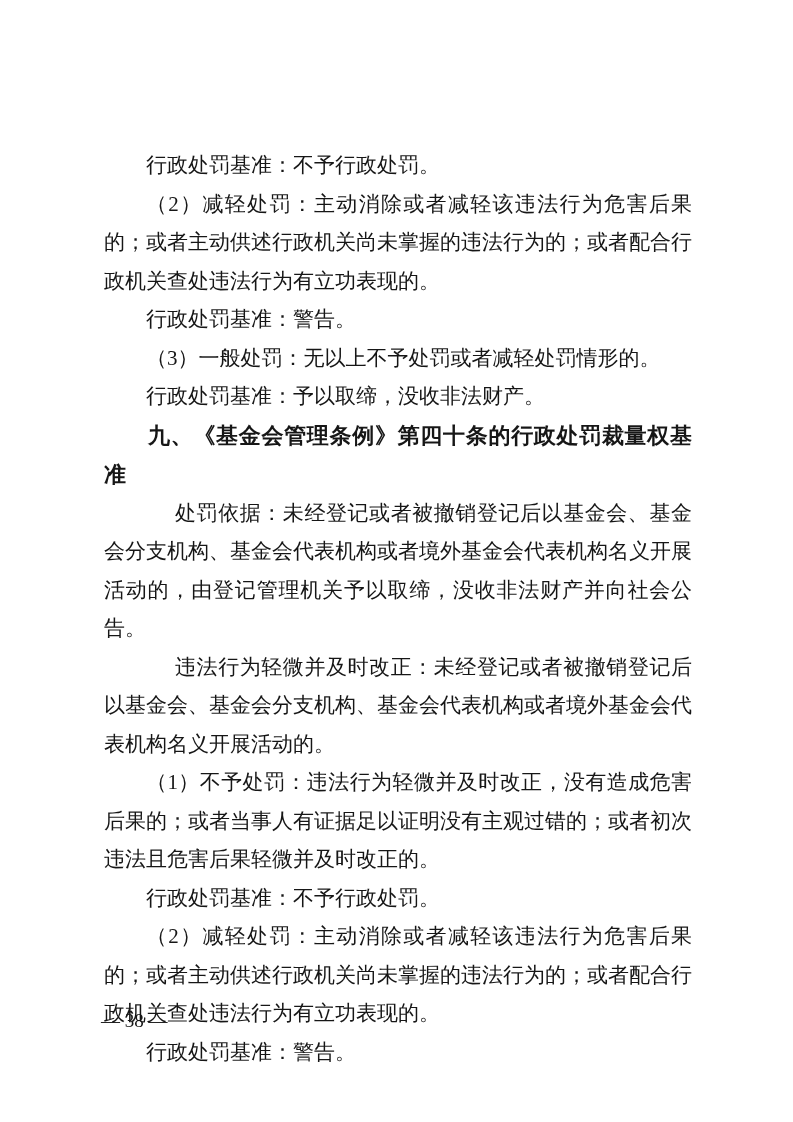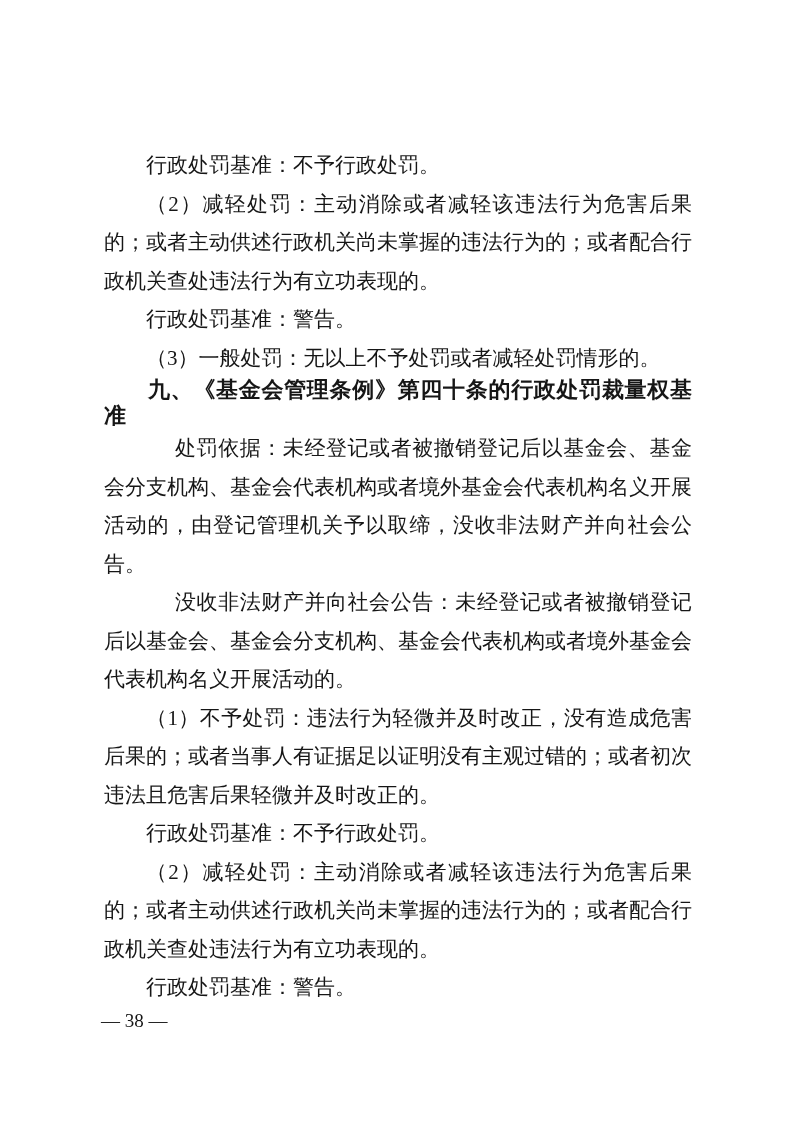--- a/index.html
+++ b/index.html
@@ -26,21 +26,21 @@
     text-align: justify;
   }
   .content p {
     margin: 0;
     text-indent: 2em;
   }
   .section-heading {
     margin: 0;
     text-indent: 2em;
     font-size: 22px;
-    line-height: 26px;
+    line-height: 39px;
     font-weight: bold;
     font-family: "Liberation Sans", "DejaVu Sans", sans-serif;
     text-align: justify;
   }
   .lead-label {
     font-family: "Liberation Sans", "DejaVu Sans", sans-serif;
     font-weight: normal;
     margin-left: 29px;
   }
   .page-footer {
@@ -55,22 +55,23 @@
 </style>
 </head>
 <body>
 
 <div class="page">
   <div class="content">
     <p>行政处罚基准：不予行政处罚。</p>
     <p>（2）减轻处罚：主动消除或者减轻该违法行为危害后果的；或者主动供述行政机关尚未掌握的违法行为的；或者配合行政机关查处违法行为有立功表现的。</p>
     <p>行政处罚基准：警告。</p>
     <p>（3）一般处罚：无以上不予处罚或者减轻处罚情形的。</p>
+    <p>行政处罚基准：予以取缔，没收非法财产。</p>
     <h2 class="section-heading">九、《基金会管理条例》第四十条的行政处罚裁量权基准</h2>
     <p><span class="lead-label">处罚依据：</span><span>未经登记或者被撤销登记后以基金会、基金会分支机构、基金会代表机构或者境外基金会代表机构名义开展活动的，由登记管理机关予以取缔，没收非法财产并向社会公告。</span></p>
-    <p><span class="lead-label">没收非法财产并向社会公告：</span><span>未经登记或者被撤销登记后以基金会、基金会分支机构、基金会代表机构或者境外基金会代表机构名义开展活动的。</span></p>
+    <p><span class="lead-label">违法行为轻微并及时改正：</span><span>未经登记或者被撤销登记后以基金会、基金会分支机构、基金会代表机构或者境外基金会代表机构名义开展活动的。</span></p>
     <p>（1）不予处罚：违法行为轻微并及时改正，没有造成危害后果的；或者当事人有证据足以证明没有主观过错的；或者初次违法且危害后果轻微并及时改正的。</p>
     <p>行政处罚基准：不予行政处罚。</p>
     <p>（2）减轻处罚：主动消除或者减轻该违法行为危害后果的；或者主动供述行政机关尚未掌握的违法行为的；或者配合行政机关查处违法行为有立功表现的。</p>
     <p>行政处罚基准：警告。</p>
   </div>
   <div class="page-footer">— 38 —</div>
 </div>
 
 </body></html>

